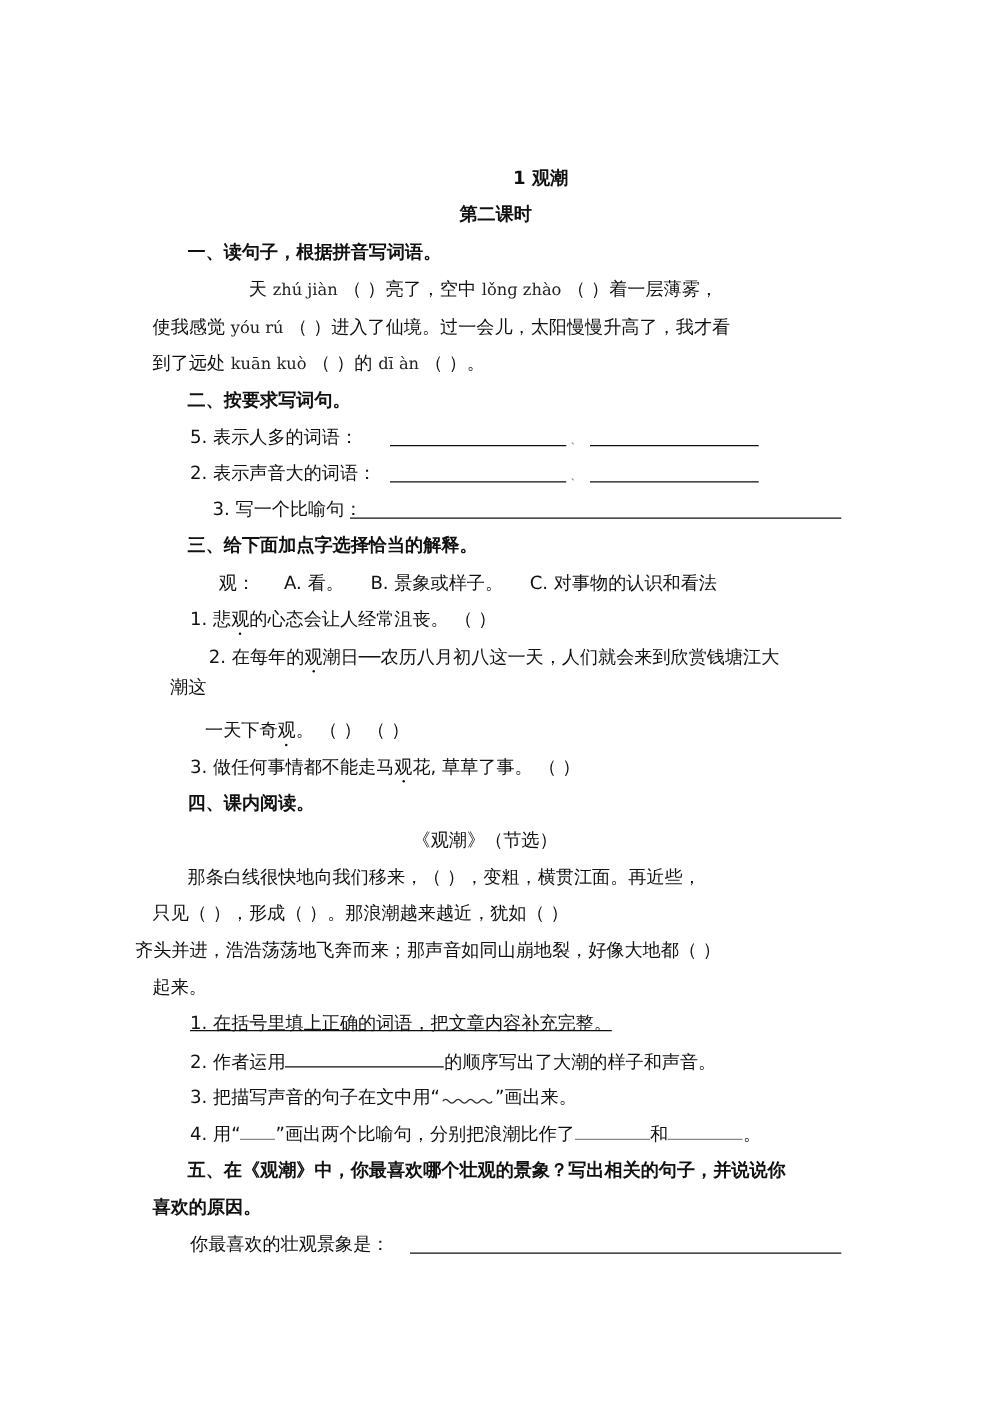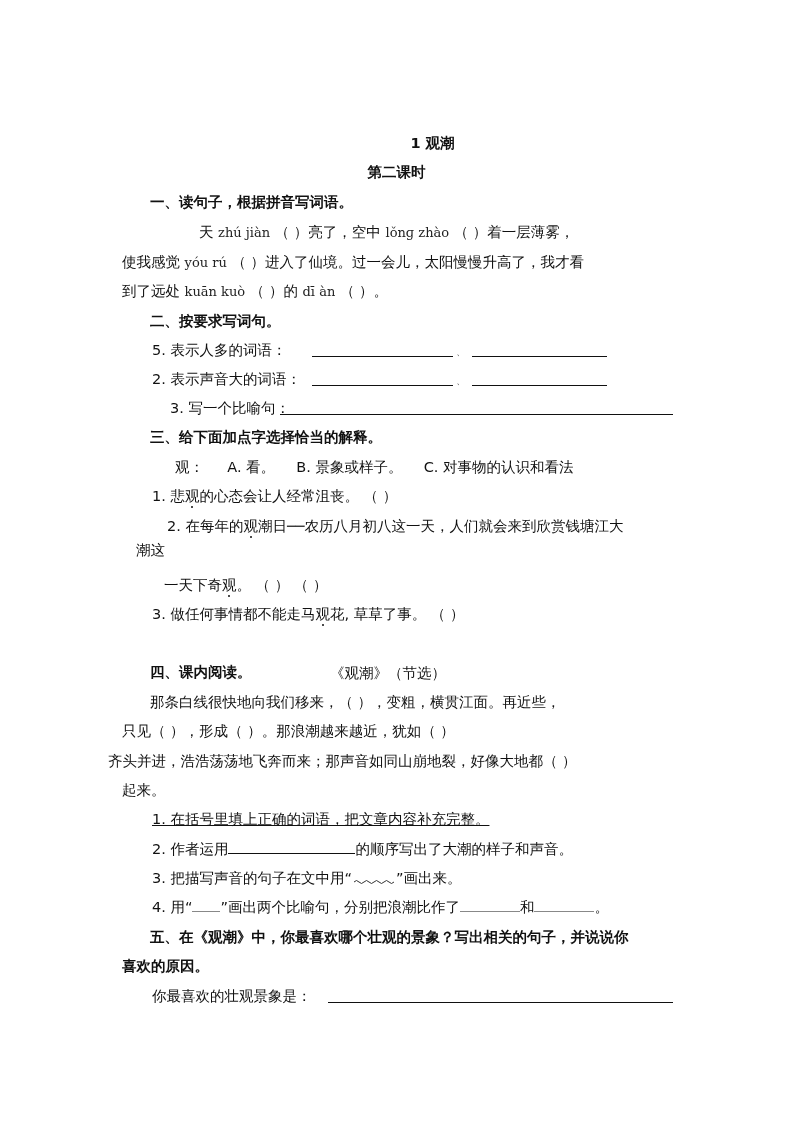--- a/index.html
+++ b/index.html
@@ -85,21 +85,21 @@
 <div class="line" style="left:164px; top:575px;">
   <span>一天下奇</span><span class="dot">观</span><span>。</span>
   <span>（        ）</span>
   <span>（        ）</span>
 </div>
 <div class="line" style="left:152px; top:604px;">
   <span>3. 做任何事情都不能走马</span><span class="dot">观</span><span>花, 草草了事。</span>
   <span>（        ）</span>
 </div>
 
-<div class="line bold" style="left:150px; top:662px;">四、课内阅读。</div>
+<div class="line bold" style="left:150px; top:634px;font-family:Liberation Mono, monospace;">四、课内阅读。</div>
 <div class="line" style="left:330px; top:663px;">《观潮》（节选）</div>
 <div class="line" style="left:150px; top:692px;">那条白线很快地向我们移来，（              ），变粗，横贯江面。再近些，</div>
 <div class="line" style="left:122px; top:721px;">只见（            ），形成（                      ）。那浪潮越来越近，犹如（              ）</div>
 <div class="line" style="left:108px; top:751px;">齐头并进，浩浩荡荡地飞奔而来；那声音如同山崩地裂，好像大地都（          ）</div>
 <div class="line" style="left:122px; top:780px;">起来。</div>
 
 <div class="line" style="left:152px; top:809px;text-decoration:underline;">1. 在括号里填上正确的词语，把文章内容补充完整。</div>
 <div class="line" style="left:152px; top:839px;">
   <span>2. 作者运用</span><span class="blank" style="width:127px;"></span><span>的顺序写出了大潮的样子和声音。</span>
 </div>

